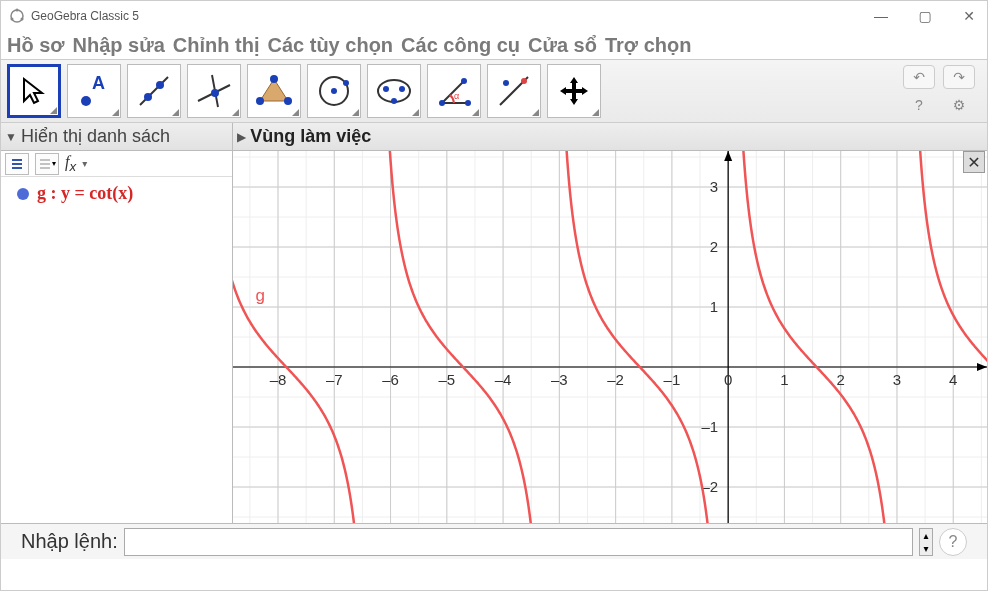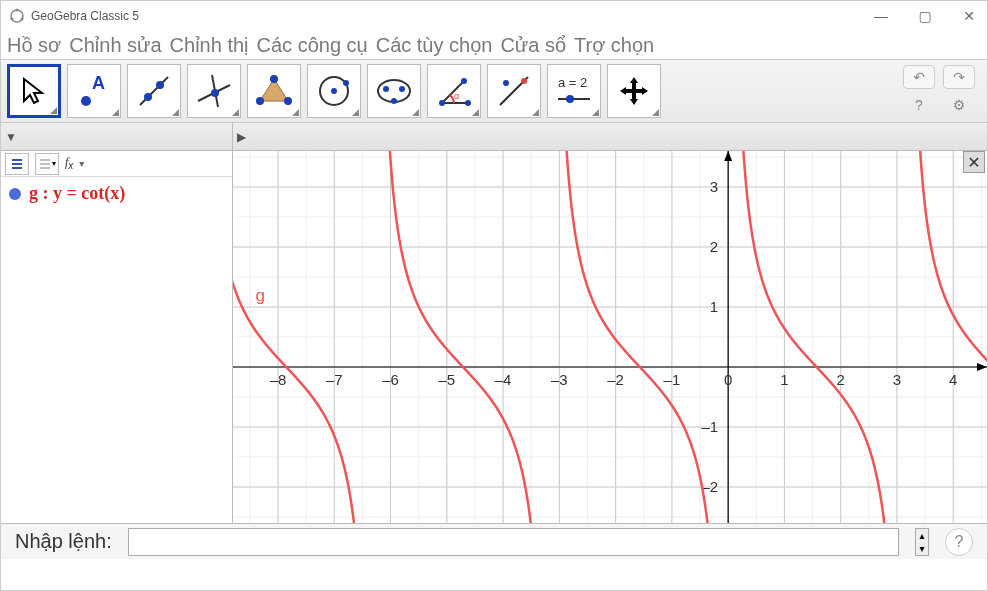--- a/index.html
+++ b/index.html
@@ -5,50 +5,50 @@
   * { box-sizing: border-box; margin: 0; padding: 0; font-family: Arial, sans-serif; }
   body { width: 988px; height: 591px; background: #fff; overflow: hidden; border: 1px solid #ccc; }
 
   .titlebar { height: 30px; display: flex; align-items: center; padding: 12px 8px; font-size: 12px; color: #555; }
   .titlebar .logo { width: 16px; height: 16px; margin-right: 6px; }
   .titlebar .spacer { flex: 1; }
   .winbtns { display: flex; gap: 24px; color: #666; font-size: 14px; }
   .winbtns span { cursor: pointer; width: 20px; text-align: center; }
 
   .menubar { height: 28px; display: flex; align-items: center; padding: 0 6px; gap: 8px; font-size: 20px; color: #7a7a7a; }
-  .menubar span { cursor: pointer; }
+  .menubar span { cursor: pointer; font-weight: bold; }
 
   .toolbar { height: 64px; background: linear-gradient(#f4f4f4, #eaeaea); border-top: 1px solid #ccc; border-bottom: 1px solid #ccc; display: flex; align-items: center; padding: 6px; gap: 6px; }
   .toolbtn { width: 54px; height: 54px; background: #fff; border: 1px solid #bbb; position: relative; display: flex; align-items: center; justify-content: center; cursor: pointer; }
   .toolbtn.selected { border: 3px solid #1a3fb7; }
   .toolbtn .tri { position: absolute; right: 1px; bottom: 1px; width: 0; height: 0; border-left: 7px solid transparent; border-bottom: 7px solid #888; }
   .toolbar-spacer { flex:1; }
   .rightbtns { display: flex; flex-direction: column; gap: 4px; margin-right: 6px;}
   .rrow { display:flex; gap:8px; }
   .iconbtn { width: 32px; height: 24px; border: 1px solid #ccc; background: #f7f7f7; display:flex; align-items:center; justify-content:center; color:#888; font-size:14px; border-radius:4px; cursor:pointer;}
   .iconbtn.noborder { border:none; background:transparent; }
 
   .work { display: flex; height: 400px; }
 
   .algebra { width: 232px; border-right: 1px solid #bbb; background:#fff; display:flex; flex-direction:column;}
   .panelhdr { height: 28px; background: linear-gradient(#eee,#e2e2e2); border-bottom:1px solid #bbb; display:flex; align-items:center; padding:0 4px; font-size:18px; color:#444;}
   .panelhdr .arrow { font-size: 12px; margin-right: 4px; color:#555;}
   .algtoolbar { height:26px; display:flex; align-items:center; gap:6px; padding: 2px 4px; border-bottom:1px solid #ddd;}
   .smallbtn { width:24px; height:22px; border:1px solid #bbb; background:#fcfcfc; display:flex; align-items:center; justify-content:center; font-size:11px; cursor:pointer;}
-  .fx { font-style: italic; font-family: serif; font-size:12px; color:#333;}
-  .algitem { padding: 6px 8px; display:flex; align-items:center; gap:8px;}
+  .fx { font-style: italic; font-family: serif; font-size:16px; color:#333;}
+  .algitem { padding: 6px 16px; display:flex; align-items:center; gap:8px;}
   .bullet { width:12px; height:12px; border-radius:50%; background:#4d6cd8;}
   .expr { font-family: Georgia, serif; font-weight: bold; color:#d62626; font-size:18px;}
 
   .graphicswrap { flex:1; display:flex; flex-direction:column;}
   .graphics { flex:1; position:relative; overflow:hidden;}
   .closex { position:absolute; right:2px; top:0; width:22px; height:22px; border:1px solid #999; background:#ddd; display:flex; align-items:center; justify-content:center; font-size:16px; color:#333; cursor:pointer; z-index:5;}
   svg.plot { position:absolute; left:0; top:0; }
 
-  .inputbar { height: 36px; border-top:1px solid #bbb; display:flex; align-items:center; padding: 0 14px; gap:16px; background:#f5f5f5;}
+  .inputbar { height: 36px; border-top:1px solid #bbb; display:flex; align-items:center; padding: 0 20px; gap:6px; background:#f5f5f5;}
   .inputbar .lbl { font-size:20px; color:#333;}
   .inputbar input { flex:1; height:28px; border:1px solid #aaa; padding:0 6px; font-size:14px; background:#fff;}
   .spin { width:14px; height:28px; border:1px solid #aaa; background:#eee; font-size:10px; display:flex; flex-direction:column; }
   .spin div{flex:1; display:flex; align-items:center; justify-content:center; cursor:pointer;}
   .helpbtn { width:28px; height:28px; border:1px solid #ccc; border-radius:50%; display:flex; align-items:center; justify-content:center; color:#888; cursor:pointer; background:#fff;}
 </style>
 </head>
 <body>
 
 <div class="titlebar">
@@ -62,24 +62,24 @@
   <div class="spacer"></div>
   <div class="winbtns">
     <span>—</span>
     <span>▢</span>
     <span>✕</span>
   </div>
 </div>
 
 <div class="menubar">
   <span>Hồ sơ</span>
-  <span>Chỉnh sửa</span>
+  <span>Nhập sửa</span>
   <span>Chỉnh thị</span>
+  <span>Các tùy chọn</span>
   <span>Các công cụ</span>
-  <span>Các tùy chọn</span>
   <span>Cửa sổ</span>
   <span>Trợ chọn</span>
 </div>
 
 <div class="toolbar">
   <div class="toolbtn selected">
     <svg width="32" height="32">
         <path d="M6 4 L6 26 L12 20 L16 28 L20 26 L16 18 L24 18 Z" fill="none" stroke="#000" stroke-width="2"></path>
       </svg>
     <div class="tri"></div>
@@ -147,28 +147,20 @@
   </div>
   <div class="toolbtn">
     <svg width="40" height="40">
         <line x1="6" y1="34" x2="34" y2="6" stroke="#333" stroke-width="2"></line>
         <circle cx="12" cy="12" r="3" fill="#1a3fb7"></circle>
         <circle cx="30" cy="10" r="3" fill="#d44"></circle>
       </svg>
     <div class="tri"></div>
   </div>
   <div class="toolbtn">
-    <svg width="44" height="40">
-        <text x="6" y="16" font-size="13" fill="#333">a = 2</text>
-        <line x1="6" y1="28" x2="38" y2="28" stroke="#333" stroke-width="2"></line>
-        <circle cx="18" cy="28" r="4" fill="#1a3fb7"></circle>
-      </svg>
-    <div class="tri"></div>
-  </div>
-  <div class="toolbtn">
     <svg width="36" height="36">
         <path d="M18 4 L14 10 L16 10 L16 16 L10 16 L10 14 L4 18 L10 22 L10 20 L16 20 L16 26 L14 26 L18 32 L22 26 L20 26 L20 20 L26 20 L26 22 L32 18 L26 14 L26 16 L20 16 L20 10 L22 10 Z" fill="#000"></path>
       </svg>
     <div class="tri"></div>
   </div>
   <div class="toolbar-spacer"></div>
   <div class="rightbtns">
     <div class="rrow">
       <div class="iconbtn">
           <span>↶</span>
@@ -185,20 +177,21 @@
           <span>⚙</span>
         </div>
     </div>
   </div>
 </div>
 
 <div class="work">
   <div class="algebra">
     <div class="panelhdr">
       <span class="arrow">▼</span>
+      <span>Hiển thị danh sách</span>
     </div>
     <div class="algtoolbar">
       <div class="smallbtn">
           <svg width="14" height="14">
             <line x1="2" y1="3" x2="12" y2="3" stroke="#35a" stroke-width="2"></line>
             <line x1="2" y1="7" x2="12" y2="7" stroke="#35a" stroke-width="2"></line>
             <line x1="2" y1="11" x2="12" y2="11" stroke="#35a" stroke-width="2"></line>
           </svg>
         </div>
       <div class="smallbtn">
@@ -214,20 +207,21 @@
     </div>
     <div class="algitem">
       <div class="bullet"></div>
       <span class="expr">g : y = cot(x)</span>
     </div>
   </div>
 
   <div class="graphicswrap">
     <div class="panelhdr">
       <span class="arrow">▶</span>
+      <b style="font-weight:bold;color:#222">Vùng làm việc</b>
       <div style="flex:1"></div>
     </div>
     <div class="graphics">
       <div class="closex">
           <span>✕</span>
         </div>
       <svg class="plot" id="plot" width="754" height="372" viewBox="0 0 754 372">
           <line x1="16.88059701492541" y1="0" x2="16.88059701492541" y2="372" stroke="#eee" stroke-width="1"></line>
           <line x1="45.01492537313437" y1="0" x2="45.01492537313437" y2="372" stroke="#eee" stroke-width="1"></line>
           <line x1="73.14925373134332" y1="0" x2="73.14925373134332" y2="372" stroke="#eee" stroke-width="1"></line>

